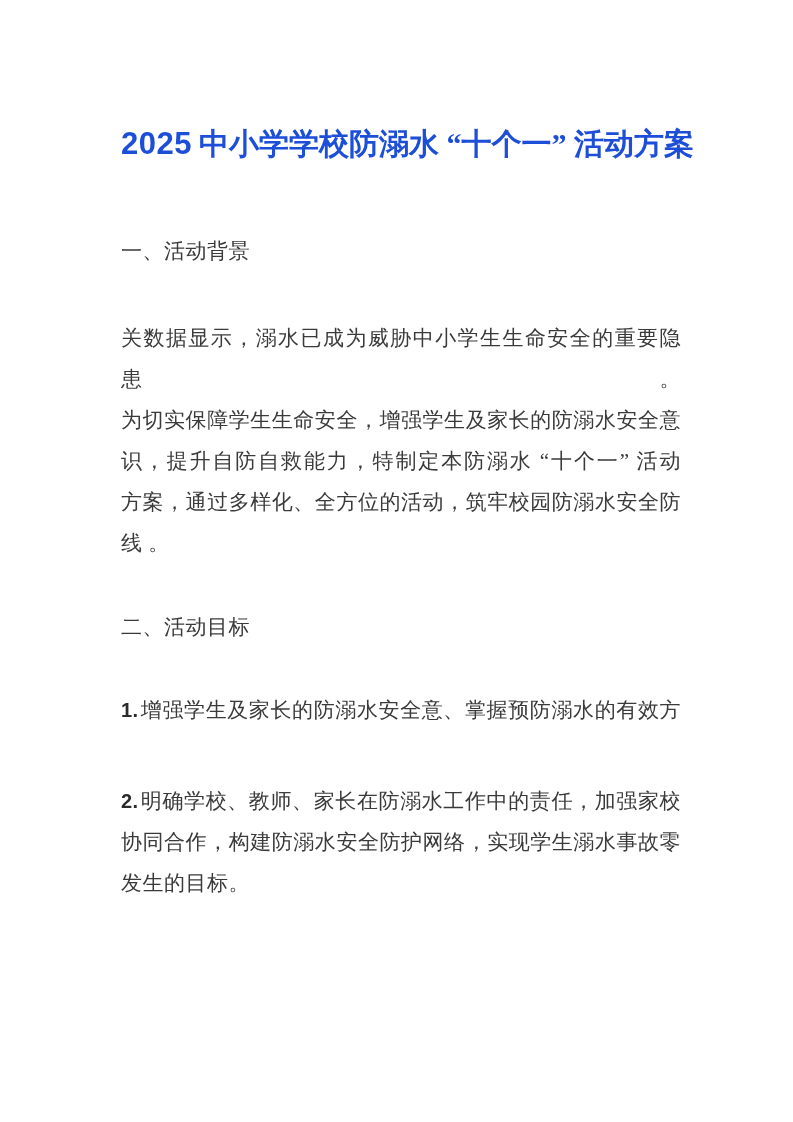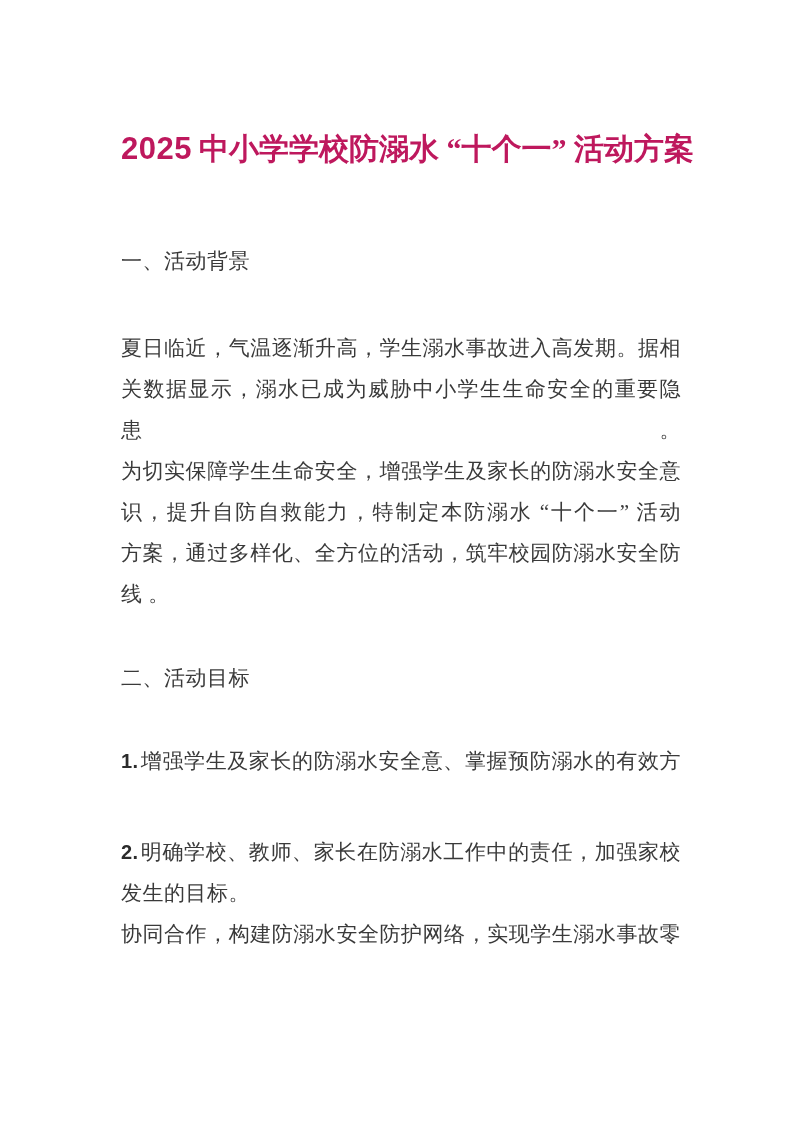--- a/index.html
+++ b/index.html
@@ -15,23 +15,23 @@
     overflow: hidden;
     font-family: "Liberation Serif", serif;
   }
   .content {
     padding: 0 112px 0 121px; 
   }
   .title {
     margin: 123px 0 0 0;
     text-align: center;
     font-size: 30px;
-    line-height: 52px;
+    line-height: 42px;
     font-weight: 700;
-    color: #be185d;
+    color: #1d4ed8;
     white-space: nowrap;
   }
   .title .title-num {
     font-family: "Liberation Sans", sans-serif;
     font-size: 31px;
     margin-right: 7px;
     letter-spacing: 0.5px;
   }
   .heading, .line {
     font-size: 21px;
@@ -63,34 +63,33 @@
 <body>
 
 <div class="page">
   <div class="content">
 
     <h1 class="title"><span class="title-num">2025</span><span class="title-cn">中小学学校防溺水 “十个一” 活动方案</span></h1>
 
     <div class="heading heading-1">一、活动背景</div>
 
     <div class="para para-1">
-      <div class="line fill">夏日临近，气温逐渐升高，学生溺水事故进入高发期。据相</div>
       <div class="line fill">关数据显示，溺水已成为威胁中小学生生命安全的重要隐患。</div>
       <div class="line fill">为切实保障学生生命安全，增强学生及家长的防溺水安全意</div>
       <div class="line fill">识，提升自防自救能力，特制定本防溺水 “十个一” 活动</div>
       <div class="line fill">方案，通过多样化、全方位的活动，筑牢校园防溺水安全防</div>
       <div class="line end">线 。</div>
     </div>
 
     <div class="heading heading-2">二、活动目标</div>
 
     <div class="para para-2">
       <div class="line fill"><span class="num">1.</span><span>增强学生及家长的防溺水安全意、掌握预防溺水的有效方</span></div>
     </div>
 
     <div class="para para-3">
       <div class="line fill"><span class="num">2.</span><span>明确学校、教师、家长在防溺水工作中的责任，加强家校</span></div>
+      <div class="line fill">协同合作，构建防溺水安全防护网络，实现学生溺水事故零</div>
       <div class="line end">发生的目标。</div>
-      <div class="line fill">协同合作，构建防溺水安全防护网络，实现学生溺水事故零</div>
     </div>
 
   </div>
 </div>
 
 </body></html>

